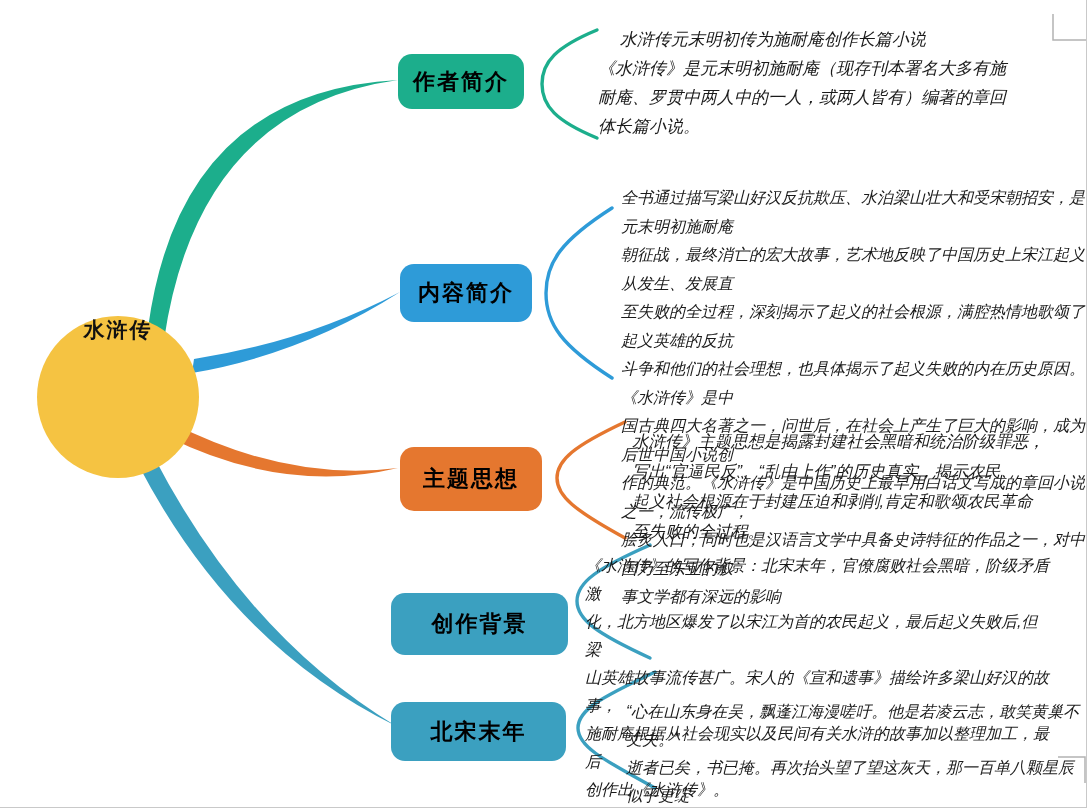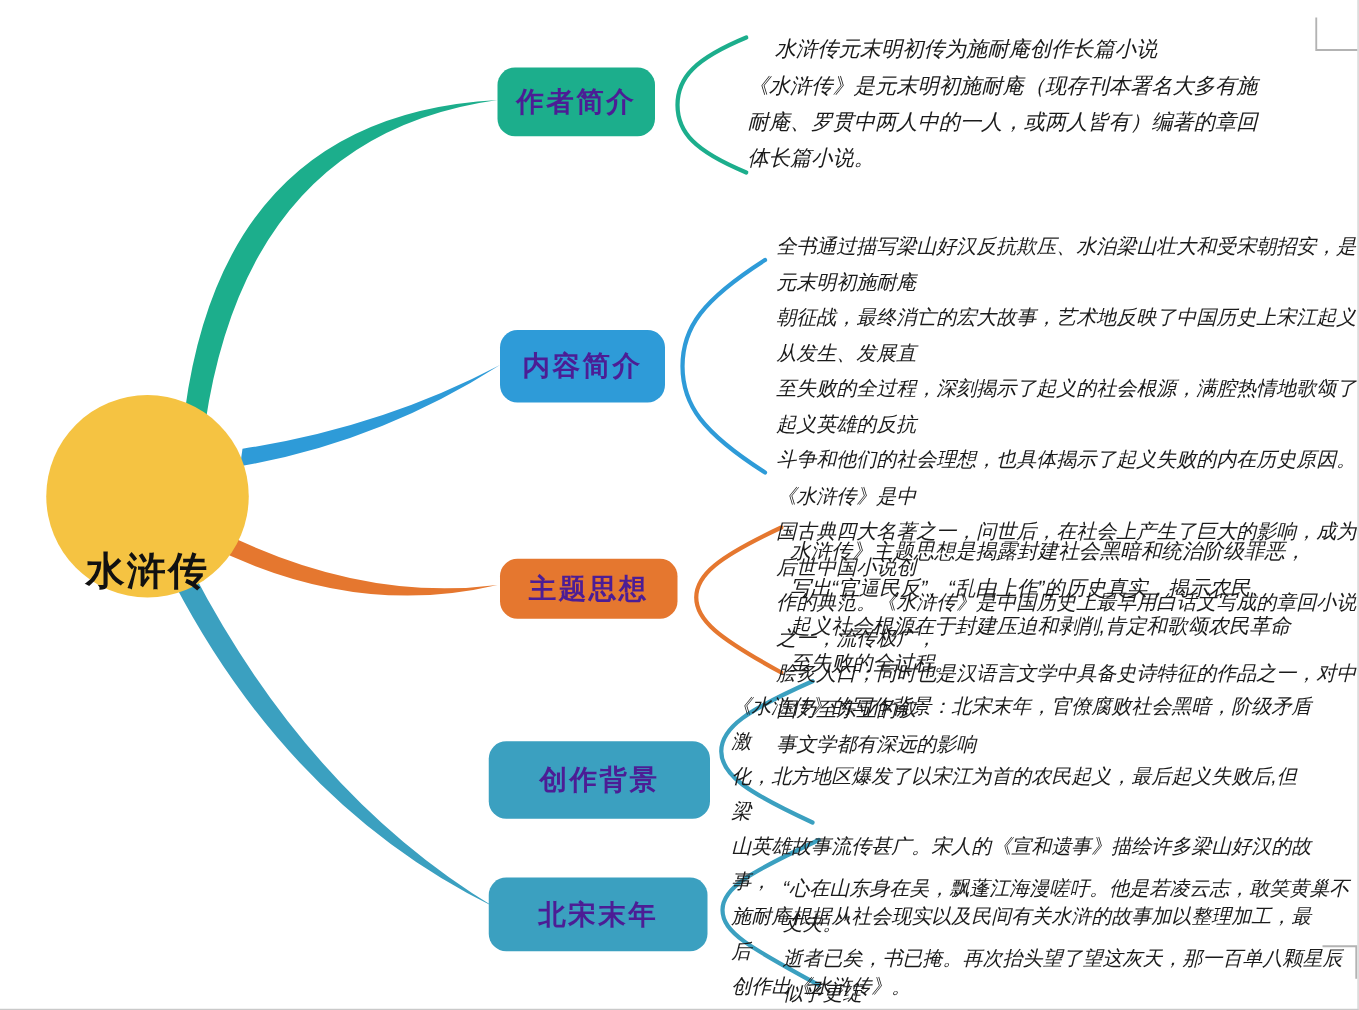--- a/index.html
+++ b/index.html
@@ -5,27 +5,27 @@
   html,body{margin:0;padding:0;background:#e9e9e9;}
   #canvas{
     position:relative;width:1087px;height:808px;background:#ffffff;
     overflow:hidden;font-family:"Liberation Sans",sans-serif;
     border-right:1px solid #c9c9c9;border-bottom:1px solid #c9c9c9;
     box-sizing:border-box;
   }
   #links{position:absolute;left:0;top:0;width:1087px;height:808px;}
   .node-box{
     position:absolute;display:flex;align-items:center;justify-content:center;
-    color:#4c1d95;font-weight:bold;font-size:22px;letter-spacing:2px;
+    color:#000000;font-weight:bold;font-size:22px;letter-spacing:2px;
     border-radius:14px;cursor:default;user-select:none;
   }
   .center-node{
     position:absolute;left:37px;top:316px;width:162px;height:162px;border-radius:50%;
-    display:flex;align-items:flex-end;justify-content:center;
-    color:#111111;font-weight:bold;font-size:31px;letter-spacing:2px;
+    display:flex;align-items:flex-start;justify-content:center;
+    color:#111111;font-weight:bold;font-size:21px;letter-spacing:2px;
   }
   .note{
     position:absolute;color:#1a1a1a;white-space:pre-wrap;
     font-size:16px;line-height:29px;font-style:italic;
   }
   .note.t1{left:598px;top:25px;width:444px;font-size:17px;line-height:29px;}
   .note.t2{left:621px;top:184px;width:466px;line-height:28.5px;}
   .note.t3{left:632px;top:426px;width:440px;font-size:16.5px;line-height:30px;}
   .note.t4{left:585px;top:552px;width:466px;line-height:28px;}
   .note.t5{left:626px;top:698px;width:461px;line-height:28px;}
@@ -57,21 +57,21 @@
   </div>
 
   <div class="node-box" style="left: 398px; top: 54px; width: 126px; height: 55px; background-color: rgb(28, 174, 140);">
     <span>作者简介</span>
   </div>
 
   <div class="node-box" style="left: 400px; top: 264px; width: 132px; height: 58px; background-color: rgb(46, 155, 216);">
     <span>内容简介</span>
   </div>
 
-  <div class="node-box" style="left: 400px; top: 447px; width: 142px; height: 48px; background-color: rgb(229, 119, 47); align-items: center;">
+  <div class="node-box" style="left: 400px; top: 447px; width: 142px; height: 64px; background-color: rgb(229, 119, 47); align-items: center;">
     <span>主题思想</span>
   </div>
 
   <div class="node-box" style="left: 391px; top: 565px; width: 177px; height: 62px; background-color: rgb(59, 160, 192); margin-top: 28px;">
     <span>创作背景</span>
   </div>
 
   <div class="node-box" style="left: 391px; top: 702px; width: 175px; height: 59px; background-color: rgb(59, 160, 192);">
     <span>北宋末年</span>
   </div>

